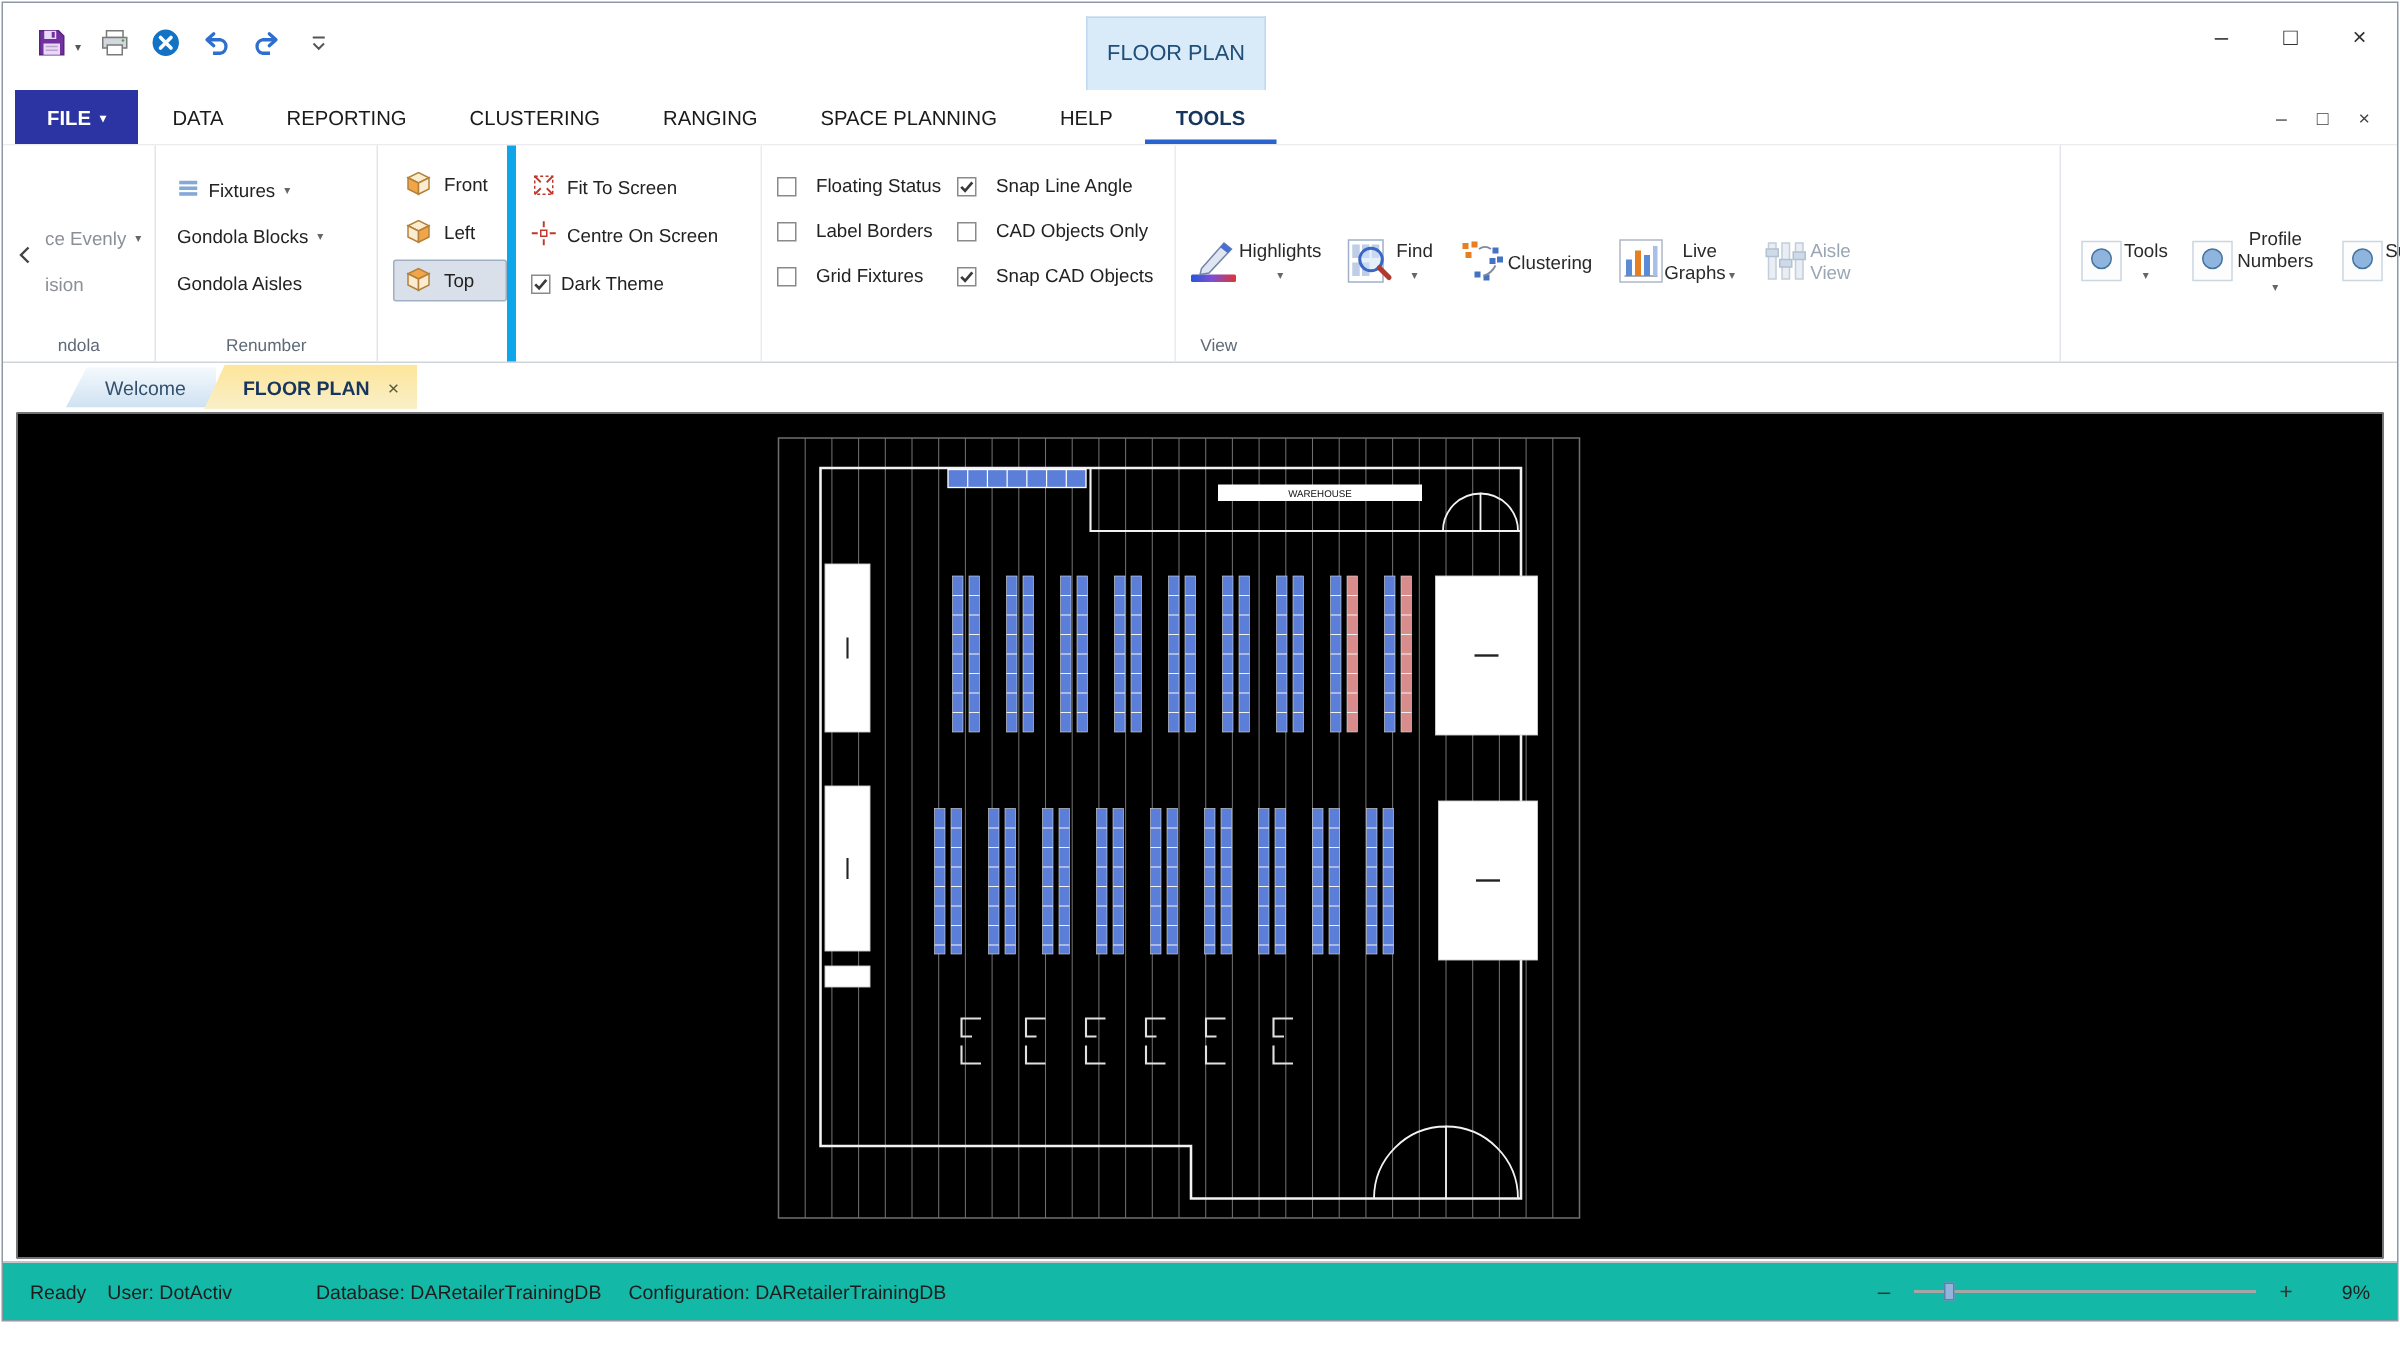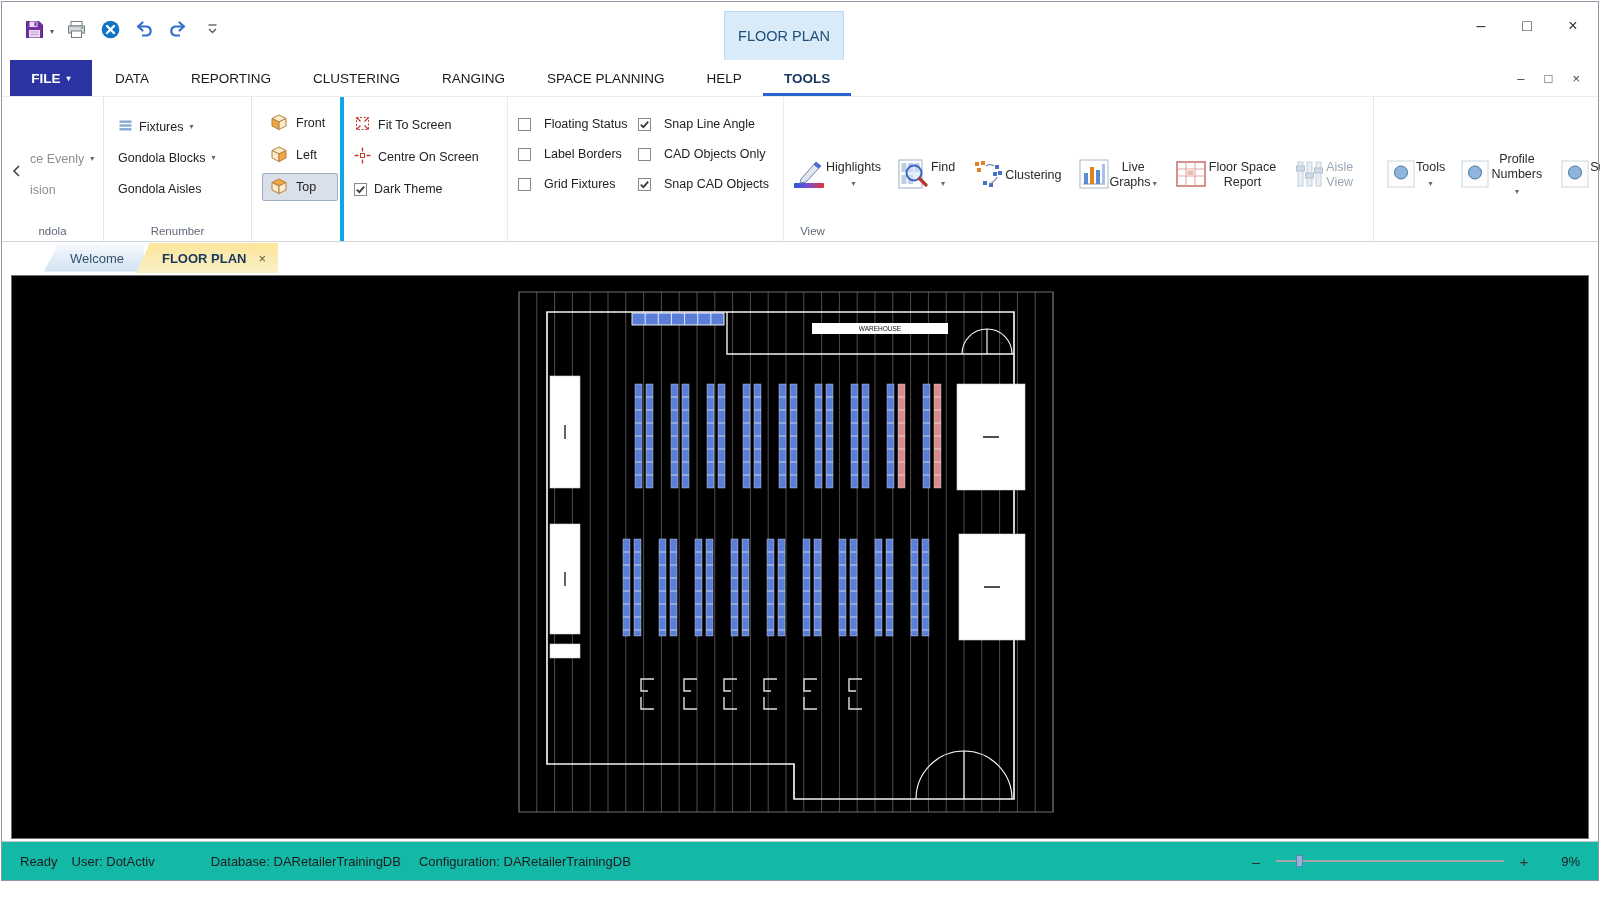--- a/index.html
+++ b/index.html
@@ -38,21 +38,21 @@
   .rgroup{position:relative;height:100%;border-right:1px solid #e2e5e9}
   .glabel{position:absolute;bottom:4px;left:0;right:0;text-align:center;font-size:11.5px;color:#5f6a76}
   .rg-clipped{width:102px;padding:46px 0 0 28px}
   .rg-renumber{width:148px;padding:14px 0 0 14px}
   .rg-view{flex:1;display:flex;padding-left:4px}
   .rg-tools{width:224px;display:flex;border-right:none;padding-left:4px}
   .linkrow{display:flex;align-items:center;gap:6px;height:31px;font-size:12.5px;color:#222;cursor:pointer;white-space:nowrap}
   .rg-clipped .linkrow{color:#8b9096}
   .rcaret{font-size:8px;color:#666}
   .vcol{padding-top:12px}
-  .vcol-orient{width:88px;display:flex;flex-direction:column;gap:4px;border-right:4px solid #0ea5e9;padding-right:6px}
+  .vcol-orient{width:88px;display:flex;flex-direction:column;gap:4px;border-right:6px solid #0ea5e9;padding-right:6px}
   .vcol-screen{width:164px;border-right:1px solid #e9ecef;padding-left:10px}
   .vcol-checks1{width:130px;padding-left:10px}
   .vcol-checks2{width:146px;border-right:1px solid #e9ecef}
   .obtn{display:flex;align-items:center;gap:7px;height:28px;width:76px;padding-left:6px;font-size:12.5px;
     color:#222;border:1px solid transparent;border-radius:2px;cursor:pointer;margin-left:6px}
   .obtn.active{background:#d9e0ea;border-color:#9fb0c4}
   .checkrow{display:flex;align-items:center;gap:13px;height:30px;font-size:12.5px;color:#222;cursor:pointer;white-space:nowrap}
   .screenrow{display:flex;align-items:center;gap:7px;height:32px;font-size:12.5px;color:#222;cursor:pointer;white-space:nowrap}
   .cb{width:13px;height:13px;border:1px solid #8a8a8a;background:#fff;display:inline-flex;
     align-items:center;justify-content:center;flex:none}
@@ -364,33 +364,20 @@
                 <path d="M5 26 H27" stroke="#8a94a4"></path>
                 <rect x="6" y="15" width="4" height="11" fill="#5b8bd4"></rect>
                 <rect x="12" y="9" width="4" height="17" fill="#e67e22"></rect>
                 <rect x="18" y="12" width="4" height="14" fill="#5b8bd4"></rect>
                 <rect x="24" y="6" width="3" height="20" fill="#a8c0e8"></rect>
               </svg>
             </div>
             <div class="blabel">
               <div><span>Live</span></div>
               <div><span>Graphs</span><span class="bcaret"> ▾</span></div>
-            </div>
-          </div>
-          <div class="bigbtn">
-            <div class="bicon">
-              <svg width="36" height="30" viewBox="0 0 36 30">
-                <rect x="4" y="3" width="28" height="24" fill="none" stroke="#c4635e" stroke-width="1.4"></rect>
-                <path d="M4 10 H32 M4 17 H32 M13 3 V27 M22 3 V27" stroke="#e2a7a3" stroke-width="1.1"></path>
-                <rect x="14.5" y="11.5" width="6" height="4.5" fill="#eab8b4"></rect>
-              </svg>
-            </div>
-            <div class="blabel">
-              <div><span>Floor Space</span></div>
-              <div><span>Report</span></div>
             </div>
           </div>
           <div class="bigbtn disabled">
             <div class="bicon">
               <svg width="34" height="30" viewBox="0 0 34 30">
                 <g fill="#e4ebf3" stroke="#b4c2d2">
                   <rect x="6" y="3" width="5" height="24"></rect>
                   <rect x="15" y="3" width="5" height="24"></rect>
                   <rect x="24" y="3" width="5" height="24"></rect>
                 </g>

